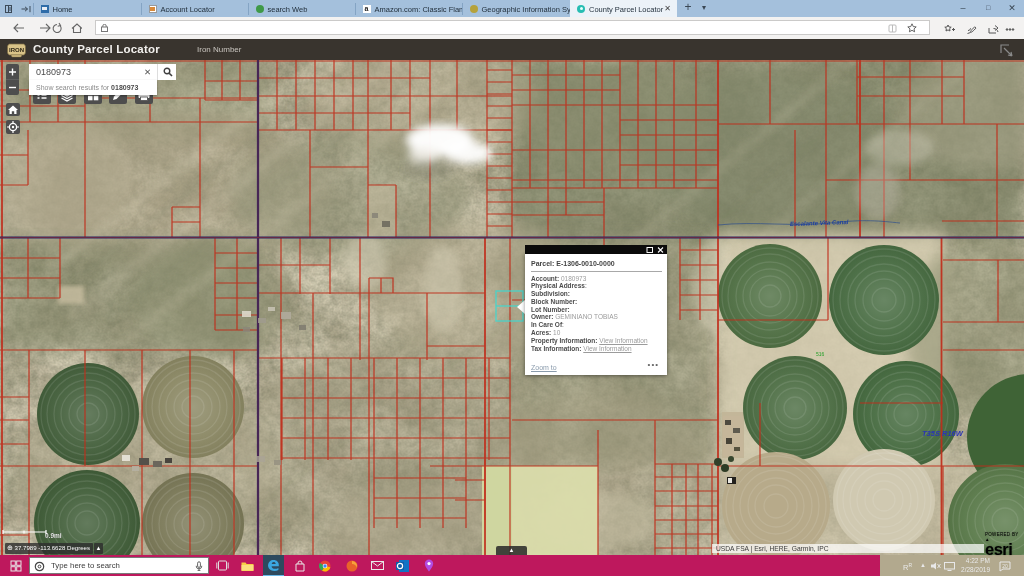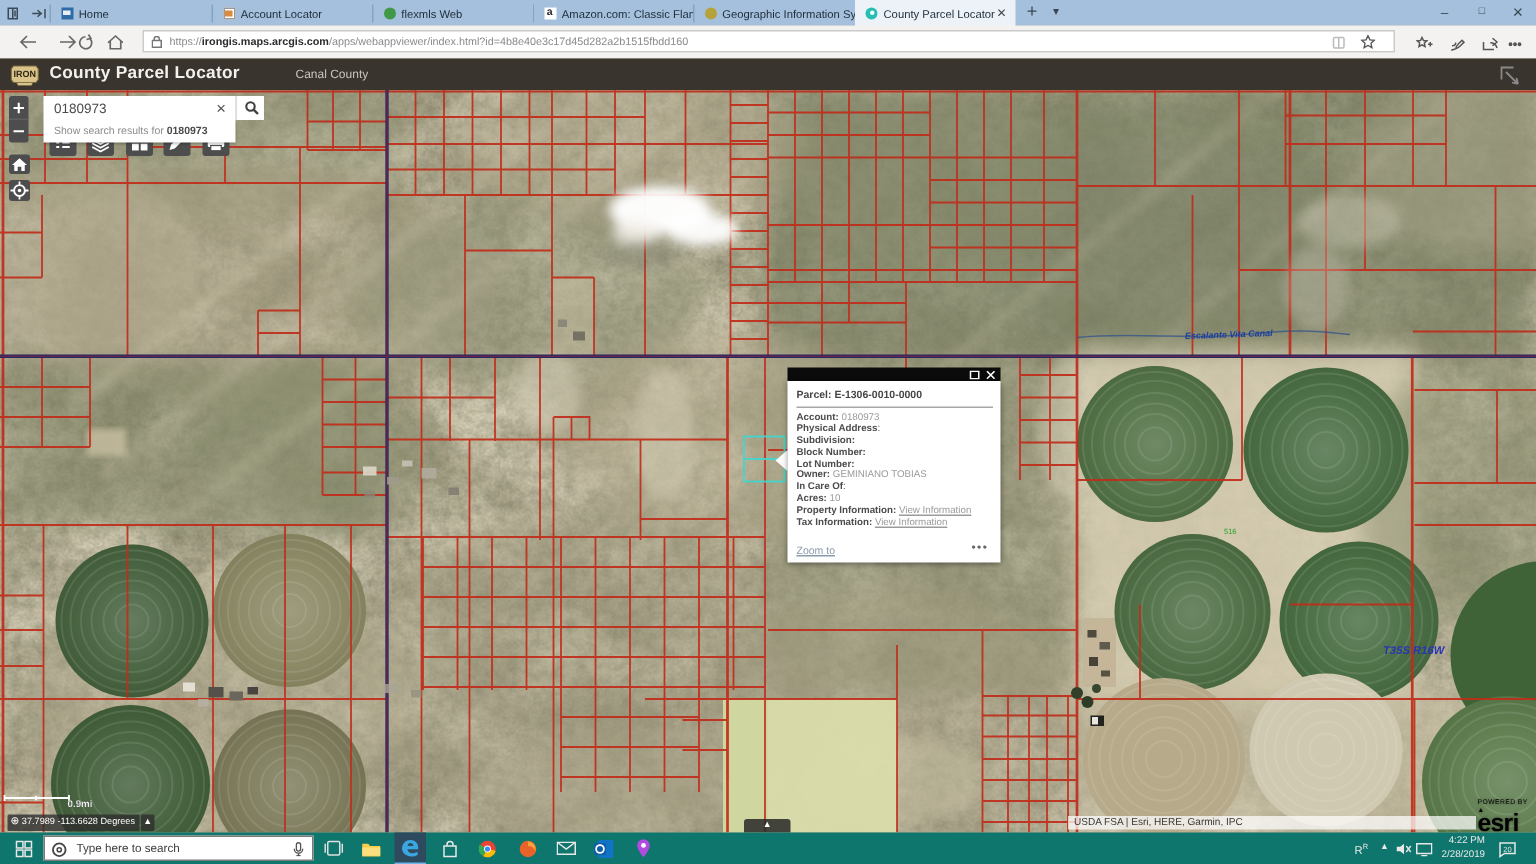--- a/index.html
+++ b/index.html
@@ -38,21 +38,21 @@
 #zoomto{position:absolute;left:6px;top:110px;color:#8a9bac;text-decoration:underline;font-size:7px}
 #popdots{position:absolute;right:8px;top:106px;color:#666;font-size:8px;letter-spacing:1px}
 
 #coordbar{position:absolute;left:5px;top:543px;width:88px;height:10.5px;background:rgba(45,45,45,.8);color:#fff;font-size:6.1px;line-height:10px;padding:0 2px;border-radius:1px;white-space:nowrap;overflow:hidden}
 #coordup{position:absolute;left:94px;top:543px;width:9px;height:10.5px;background:rgba(45,45,45,.8);color:#fff;font-size:6px;text-align:center;line-height:10px;border-radius:1px}
 #attrib{position:absolute;left:712px;top:543.5px;width:272px;height:9.5px;background:rgba(255,255,255,.72);font-size:6.7px;color:#3a3a3a;line-height:9.5px;padding-left:4px;white-space:nowrap}
 #esri{position:absolute;left:985px;top:532px;color:#000000;text-shadow:0 0 2px rgba(0,0,0,.4)}
 #esri .pb{font-size:4.5px;letter-spacing:.3px}
 #esri .lg{font-size:16.5px;font-weight:bold;letter-spacing:-.5px;line-height:14px}
 
-#taskbar{position:absolute;left:0;top:555px;width:1024px;height:21px;background:#0f766e}
+#taskbar{position:absolute;left:0;top:555px;width:880px;height:21px;background:#be185d}
 #tsearch{position:absolute;left:29px;top:2px;width:180px;height:17px;background:#fff;border:1px solid #7a7a7a;font-size:7.8px;color:#3c3c3c;line-height:15px}
 .tray{position:absolute;color:#e8e8e8;font-size:7px;line-height:21px}
 </style></head>
 <body>
 <div id="scr">
 
 <div class="abs" style="left:0;top:60px;width:1024px;height:495px">
 <svg width="1024" height="495" viewBox="0 60 1024 495" preserveAspectRatio="none" xmlns="http://www.w3.org/2000/svg">
 <defs>
 <filter id="mot1" x="-5%" y="-5%" width="110%" height="110%">
@@ -363,21 +363,21 @@
  <div class="tsep" style="left:141px"></div>
  <div class="tab" style="left:141.5px;width:106px">
         <span class="fv" style="background:#fff;border:.5px solid #999">
           <span style="display:block;width:5px;height:4px;margin:1.5px auto 0;background:#d98a3a"></span>
         </span>
         <span class="tx">Account Locator</span>
       </div>
  <div class="tsep" style="left:248px"></div>
  <div class="tab" style="left:248.5px;width:106px">
         <span class="fv" style="background:#3f9948;border-radius:50%"></span>
-        <span class="tx">flexmls Web</span>
+        <span class="tx">search Web</span>
       </div>
  <div class="tsep" style="left:355px"></div>
  <div class="tab" style="left:355.5px;width:106px">
         <span class="fv" style="background:#fff">
           <b style="display:block;font-size:7px;color:#222;text-align:center;line-height:8px">a</b>
         </span>
         <span class="tx">Amazon.com: Classic Flame</span>
       </div>
  <div class="tsep" style="left:462px"></div>
  <div class="tab" style="left:462.5px;width:107px">
@@ -402,21 +402,21 @@
         <g fill="none" stroke="#666" stroke-width="1.1">
           <path d="M12 6 H2 M6 2 L2 6 l4 4"></path>
           <path d="M28 6 h10 M34 2 l4 4 -4 4"></path>
           <path d="M45 2.5 a4 4 0 1 0 3 1.2 M47 1 l1.5 2.5 -2.8 .8"></path>
           <path d="M60 6.5 l5-4.5 5 4.5 M61.5 5.5 v5 h7 v-5"></path>
         </g>
       </svg>
  <div id="urlbox"><svg class="abs" style="left:5px;top:3.5px" width="7" height="8" viewBox="0 0 7 8">
           <rect x="0.5" y="3" width="6" height="4.5" fill="none" stroke="#777" stroke-width="1"></rect>
           <path d="M1.8 3 V2 a1.7 1.7 0 0 1 3.4 0 V3" fill="none" stroke="#777" stroke-width="1"></path>
-        </svg><span style="margin-left:17px">https://<b style="color:#2b2b2b">irongis.maps.arcgis.com</b>/apps/webappviewer/index.html?id=4b8e40e3c17d45d282a2b1515fbdd160</span>
+        </svg>
  <svg class="abs" style="right:32px;top:3px" width="9" height="9" viewBox="0 0 9 9">
           <rect x="1" y="1" width="7" height="7" rx="1" fill="none" stroke="#bbb"></rect>
           <path d="M4.5 1 v7" stroke="#bbb"></path>
         </svg>
  <svg class="abs" style="right:12px;top:2px" width="10" height="10" viewBox="0 0 10 10">
           <path d="M5 .8 L6.3 3.6 9.2 3.9 7 5.9 7.6 8.8 5 7.3 2.4 8.8 3 5.9 .8 3.9 3.7 3.6 Z" fill="none" stroke="#555" stroke-width=".9"></path>
         </svg>
  </div>
  <svg class="abs" style="left:944px;top:7px" width="72" height="11" viewBox="0 0 72 11">
         <g fill="none" stroke="#555" stroke-width="1">
@@ -429,21 +429,21 @@
  </g>
       </svg>
 </div>
 <div id="apphdr">
  <svg class="abs" style="left:6.5px;top:4px" width="19" height="15" viewBox="0 0 19 15">
   <path d="M2 1 h15 l1.5 2 v7 l-1.5 2 h-15 L.5 10 V3 Z" fill="#d9c388" stroke="#7a6a42" stroke-width=".7"></path>
   <text x="9.5" y="8.6" font-size="6" font-weight="bold" fill="#2e2717" text-anchor="middle" font-family="Liberation Sans">IRON</text>
   <path d="M4 12 h11 l-1 2 h-9 Z" fill="#d9c388" stroke="#7a6a42" stroke-width=".5"></path>
  </svg>
  <div class="t1">County Parcel Locator</div>
- <div class="t2">Canal County</div>
+ <div class="t2">Iron Number</div>
  <svg class="abs" style="left:999px;top:42px;top:4px" width="16" height="14" viewBox="0 0 16 14">
         <g fill="none" stroke="#8a8a8a" stroke-width="1.2">
           <path d="M2 10 V2 h8"></path>
           <path d="M5 5 l8 8 M13 13 l-1-4 M13 13 l-4-1"></path>
         </g>
       </svg>
 </div>
 
 <div id="mapui">
 

